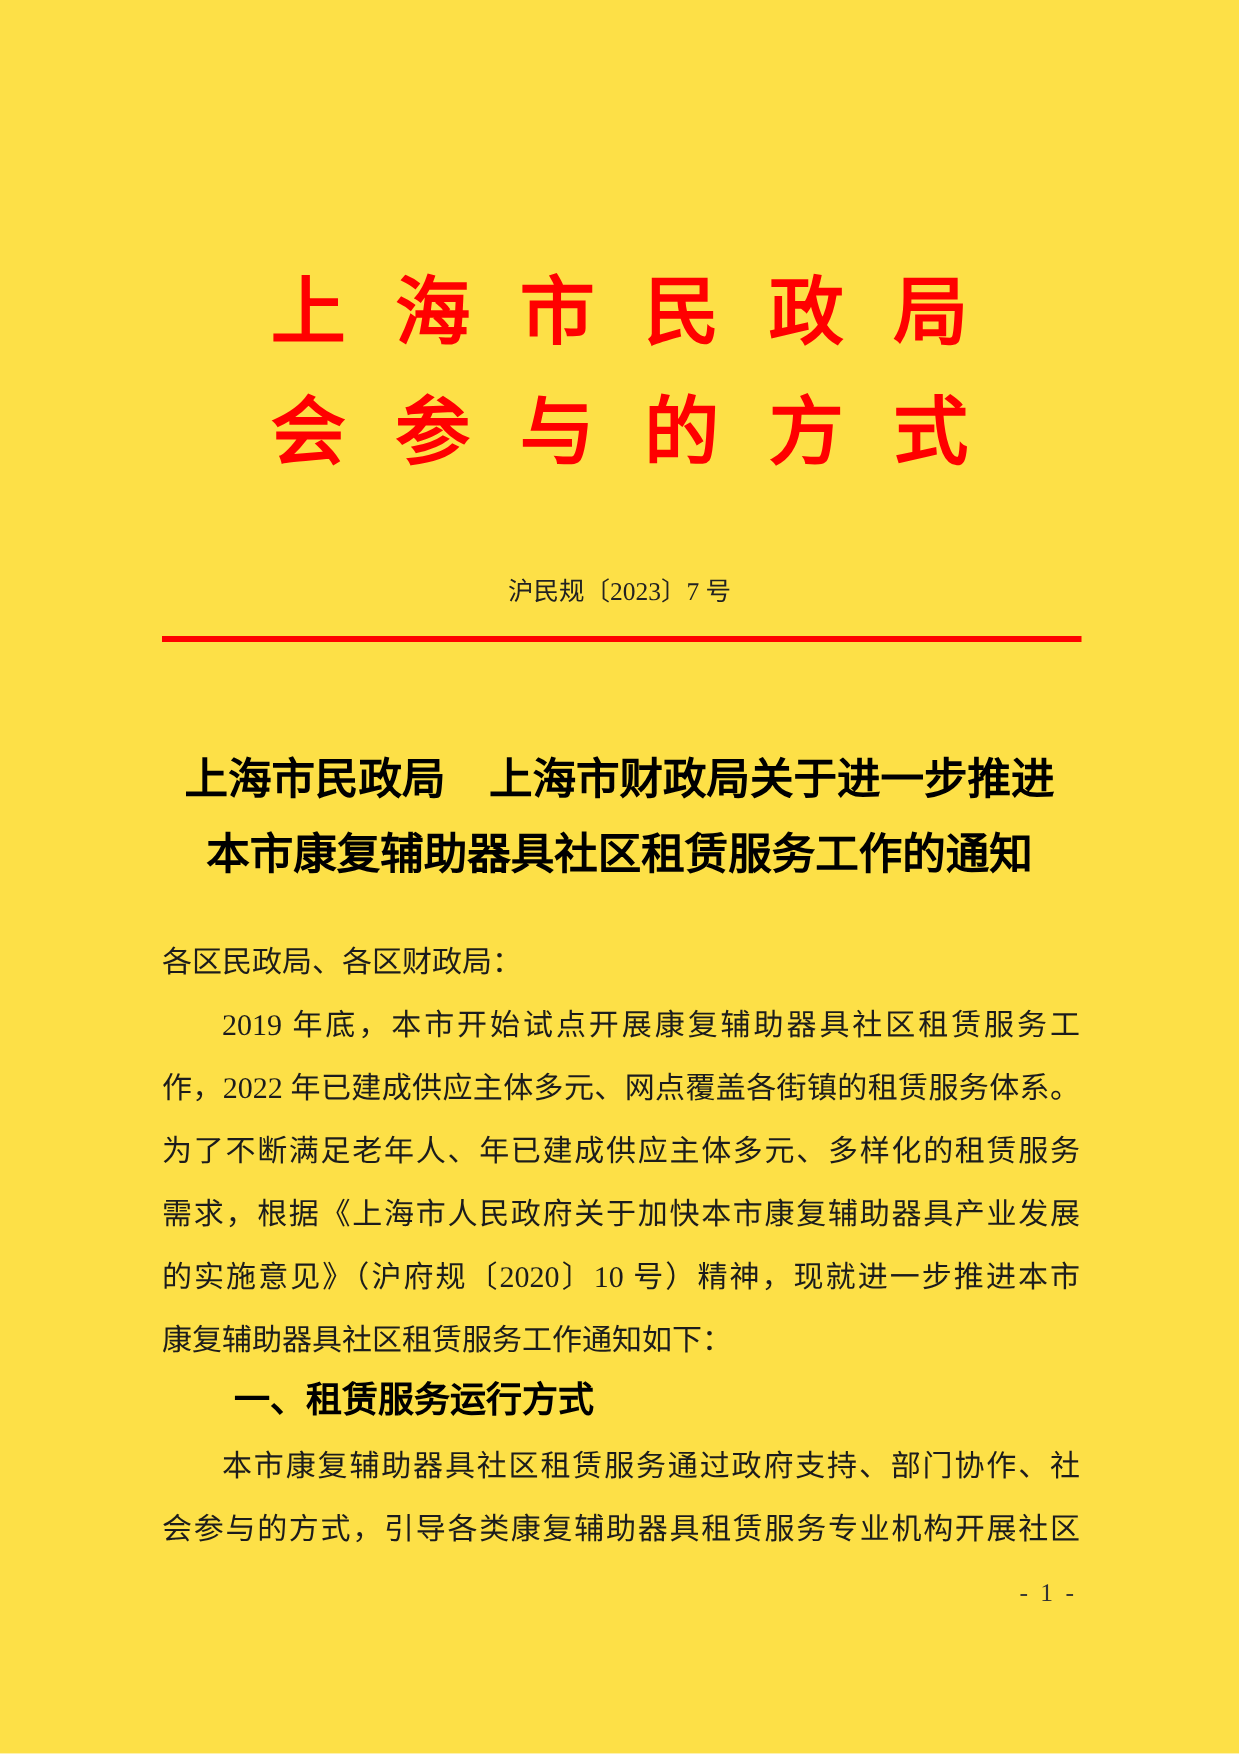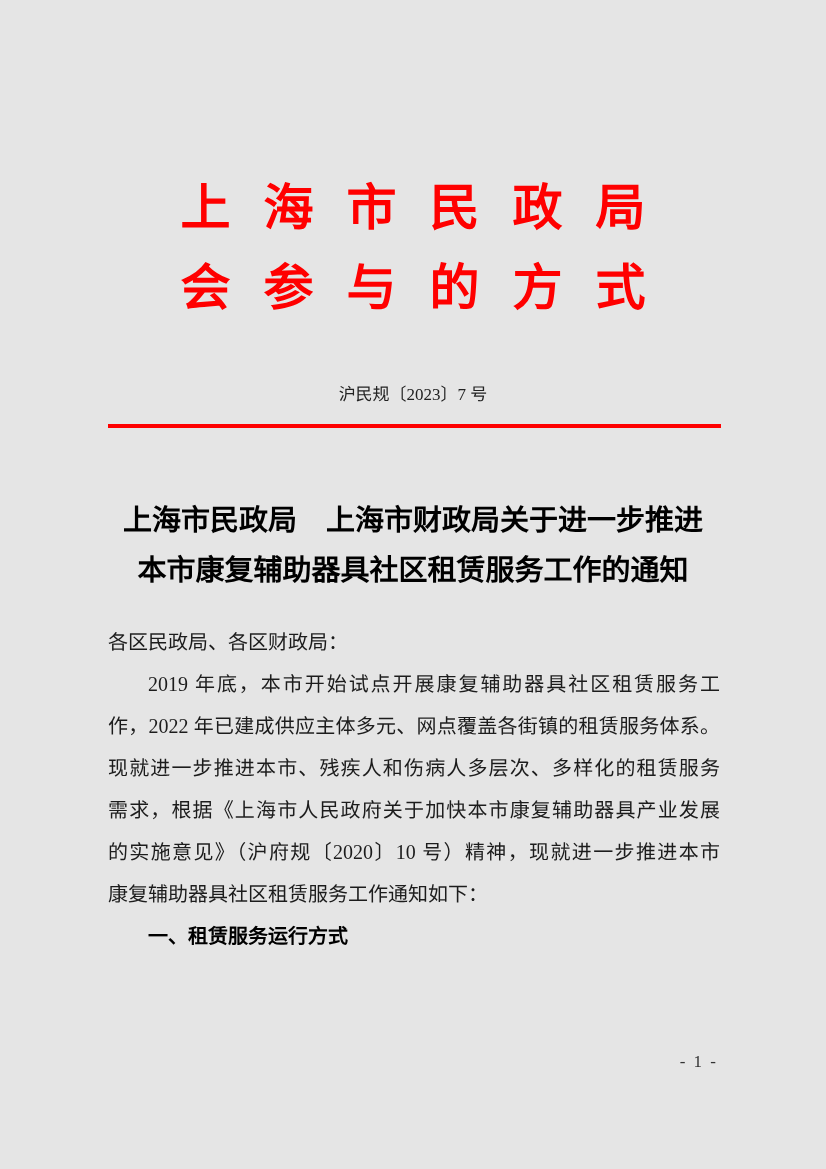--- a/index.html
+++ b/index.html
@@ -5,21 +5,21 @@
   html, body {
     margin: 0;
     padding: 0;
     background: #ffffff;
   }
   .page {
     position: relative;
     width: 826px;
     height: 1169px;
     margin: 0 auto;
-    background: #e5e5e5;
+    background: #fde047;
     overflow: hidden;
     font-family: "Liberation Serif", "DejaVu Serif", serif;
     color: #1c1c1c;
   }
   
   .org-name {
     margin: 0 20px;
     text-align: center;
     color: #FF0000;
     font-weight: bold;
@@ -76,23 +76,23 @@
     text-align: justify;
     text-align-last: justify;
   }
   .para .line:first-child { text-indent: 2em; }
   .para .line.last { text-align-last: left; }
   .para.continues .line.last { text-align-last: justify; }
 
   .section-heading {
     margin: 0;
     text-indent: 2em;
-    font-family: Liberation Serif, serif;
+    font-family: Liberation Mono, monospace;
     font-weight: bold;
-    font-size: 20px;
+    font-size: 24px;
     line-height: 42px;
     color: #000000;
   }
 
   
   .page-number {
     position: absolute;
     top: 1052px;
     right: 108px;
     font-size: 17px;
@@ -118,26 +118,30 @@
       <div class="line last">本市康复辅助器具社区租赁服务工作的通知</div>
     </div>
 
   <div class="body-text">
 
     <p class="salutation">各区民政局、各区财政局：</p>
 
     <div class="para">
         <div class="line">2019 年底，本市开始试点开展康复辅助器具社区租赁服务工</div>
         <div class="line">作，2022 年已建成供应主体多元、网点覆盖各街镇的租赁服务体系。</div>
-        <div class="line">现就进一步推进本市、残疾人和伤病人多层次、多样化的租赁服务</div>
+        <div class="line">为了不断满足老年人、年已建成供应主体多元、多样化的租赁服务</div>
         <div class="line">需求，根据《上海市人民政府关于加快本市康复辅助器具产业发展</div>
         <div class="line">的实施意见》（沪府规〔2020〕10 号）精神，现就进一步推进本市</div>
         <div class="line last">康复辅助器具社区租赁服务工作通知如下：</div>
       </div>
 
     <p class="section-heading">一、租赁服务运行方式</p>
 
+    <div class="para continues">
+        <div class="line">本市康复辅助器具社区租赁服务通过政府支持、部门协作、社</div>
+        <div class="line last">会参与的方式，引导各类康复辅助器具租赁服务专业机构开展社区</div>
+      </div>
 
   </div>
 
   <div class="page-number">- 1 -</div>
 
 </div>
 
 </body></html>

